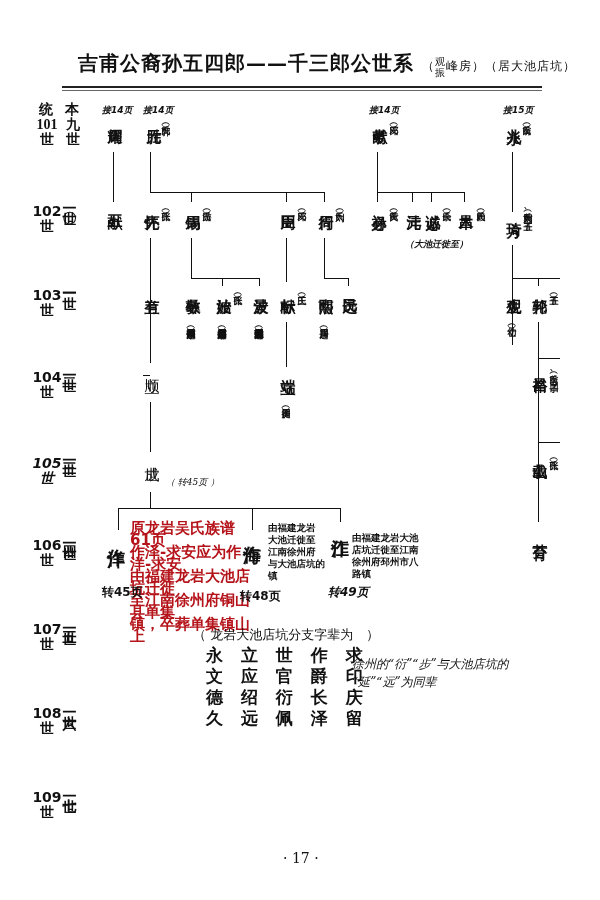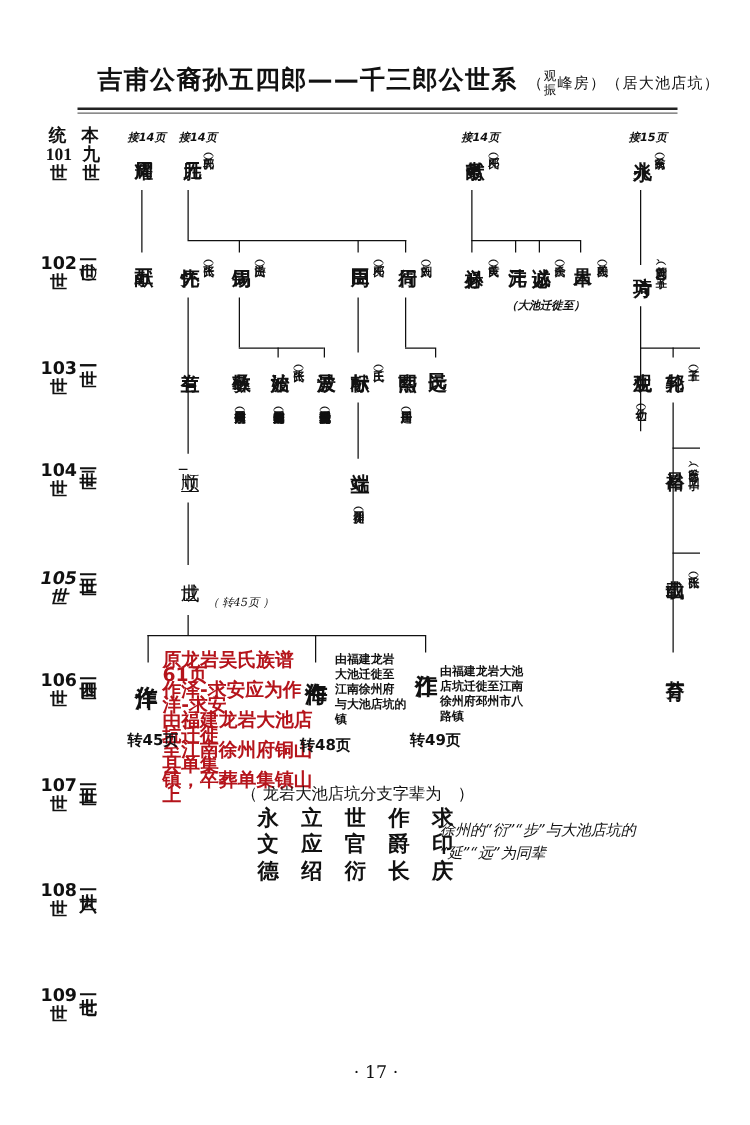--- a/index.html
+++ b/index.html
@@ -212,28 +212,29 @@
 </div>
 <div class="abs zhuan" style="left:240px;top:588px;">转48页</div>
 
 <div class="abs name vt" style="left:330px;top:526px;font-size:18px;line-height:20px;">作江</div>
 <div class="abs blk" style="left:352px;top:532px;width:80px;">
   <div>由福建龙岩大池</div>
   <div>店坑迁徙至江南</div>
   <div>徐州府邳州市八</div>
   <div>路镇</div>
 </div>
-<div class="abs zhuan" style="left:328px;top:584px;">转49页</div>
+<div class="abs zhuan" style="left:328px;top:584px;font-style:italic;">转49页</div>
 
 <div class="abs name vt" style="left:531px;top:532px;">育芬</div>
 
 <div class="abs serif" style="left:193px;top:626px;font-size:13px;">（ 龙岩大池店坑分支字辈为　）</div>
 <div class="abs gen-grid" style="left:206px;top:645px;">
   <div>永 立 世 作 求</div>
   <div>文 应 官 爵 印</div>
   <div>德 绍 衍 长 庆</div>
+  <div>久 远 佩 泽 留</div>
 </div>
 <div class="abs serif" style="left:352px;top:655px;font-size:12px;line-height:18px;font-style:italic;">
   <div>徐州的“衍”“步”与大池店坑的</div>
   <div>“延”“远”为同辈</div>
 </div>
 
 <div class="abs serif" style="left:283px;top:850px;font-size:14px;">· 17 ·</div>
 
 </body></html>

